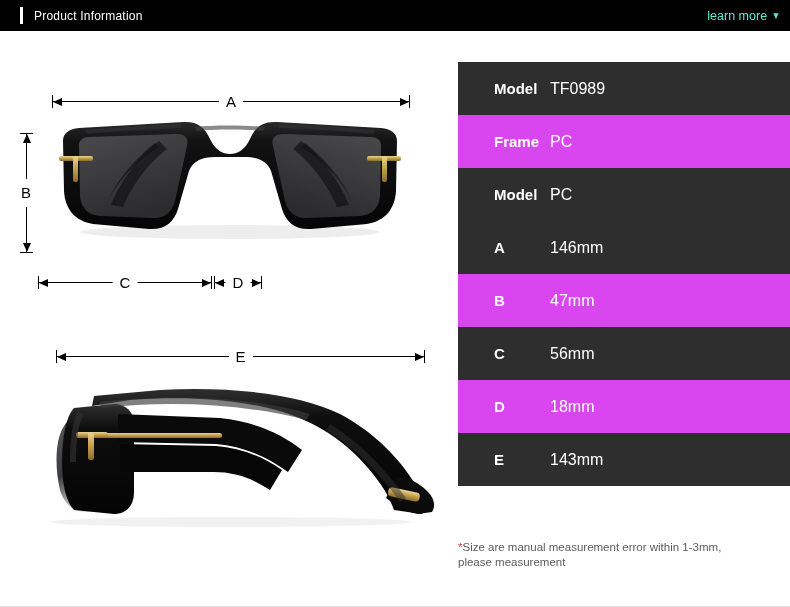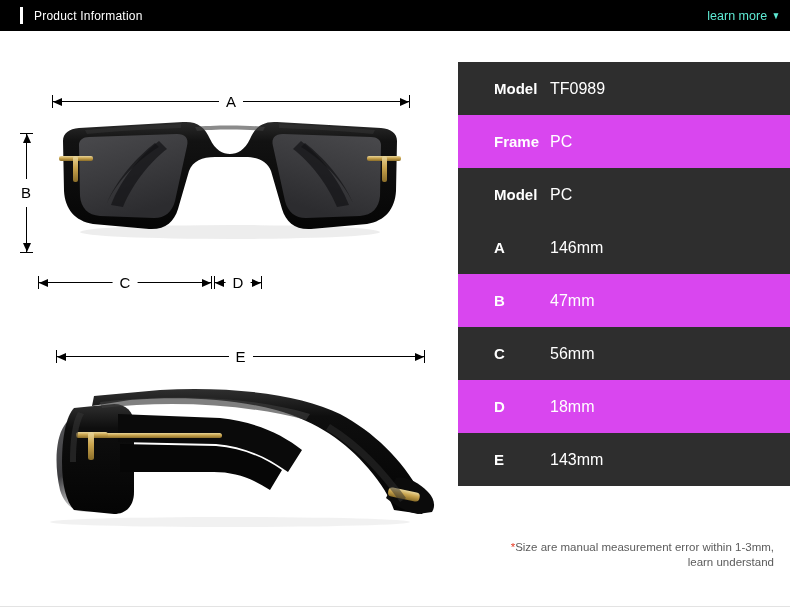--- a/index.html
+++ b/index.html
@@ -172,21 +172,20 @@
   }
   .spec-val {
     font-size: 16px;
     white-space: nowrap;
   }
   .spec-note {
     position: absolute;
     left: 0;
     top: 509px;
     width: 320px;
-    text-align: right;
     padding-right: 4px;
     box-sizing: border-box;
     font-size: 11.5px;
     color: #5b5b5b;
     line-height: 15px;
   }
   .spec-note .asterisk { color: #e8402a; }
 </style>
 </head>
 <body>
@@ -396,15 +395,15 @@
       <div class="spec-val">18mm</div>
     </div>
     <div class="spec-row odd">
       <div class="spec-key">E</div>
       <div class="spec-val">143mm</div>
     </div>
   </div>
 
   <div class="spec-note">
     <span class="asterisk">*</span><span>Size are manual measurement error within 1-3mm,</span><br>
-    <span>learn understand</span>
+    <span>please measurement</span>
   </div>
 </div>
 
 </body></html>

